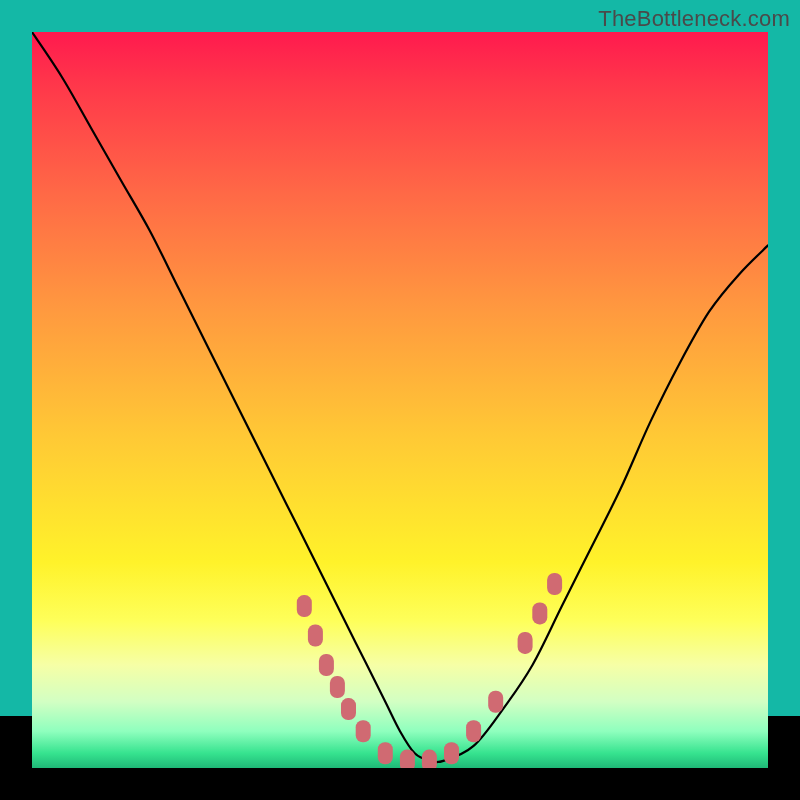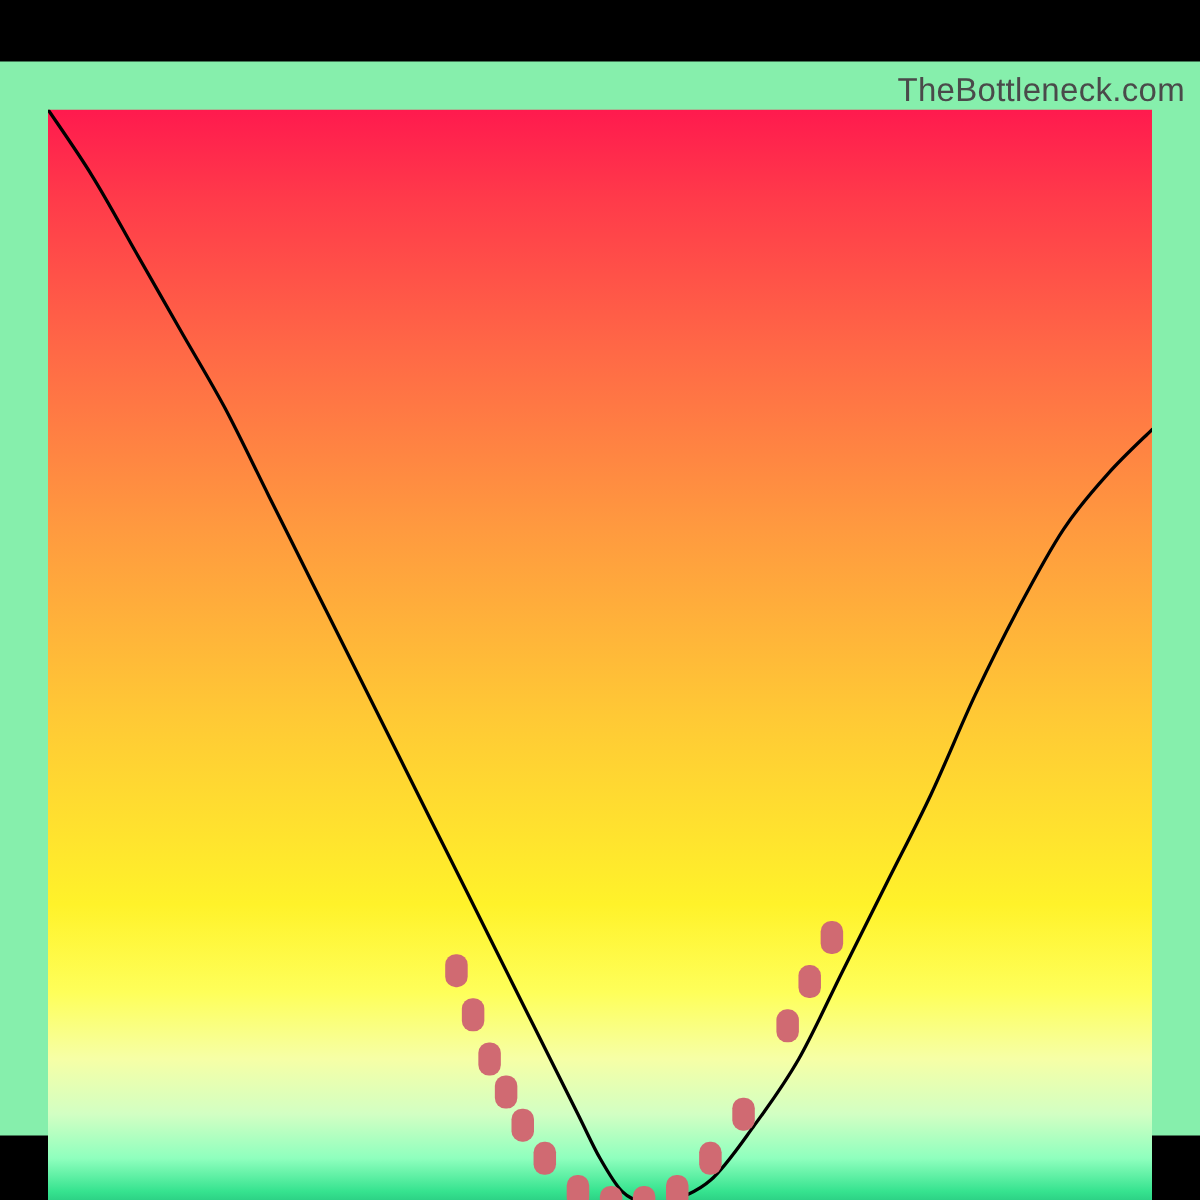--- a/index.html
+++ b/index.html
@@ -8,22 +8,21 @@
     width: 800px;
     height: 800px;
     overflow: hidden;
     background: #000;
     font-family: Arial, Helvetica, sans-serif;
   }
   .frame {
     position: relative;
     width: 800px;
     height: 716px;
-    background: #86efac;
-    margin-top: 41px;
+    background: #14b8a6;
   }
   .plot {
     position: absolute;
     left: 32px;
     top: 32px;
     width: 736px;
     height: 736px;
     overflow: hidden;
   }
   .gradient {

